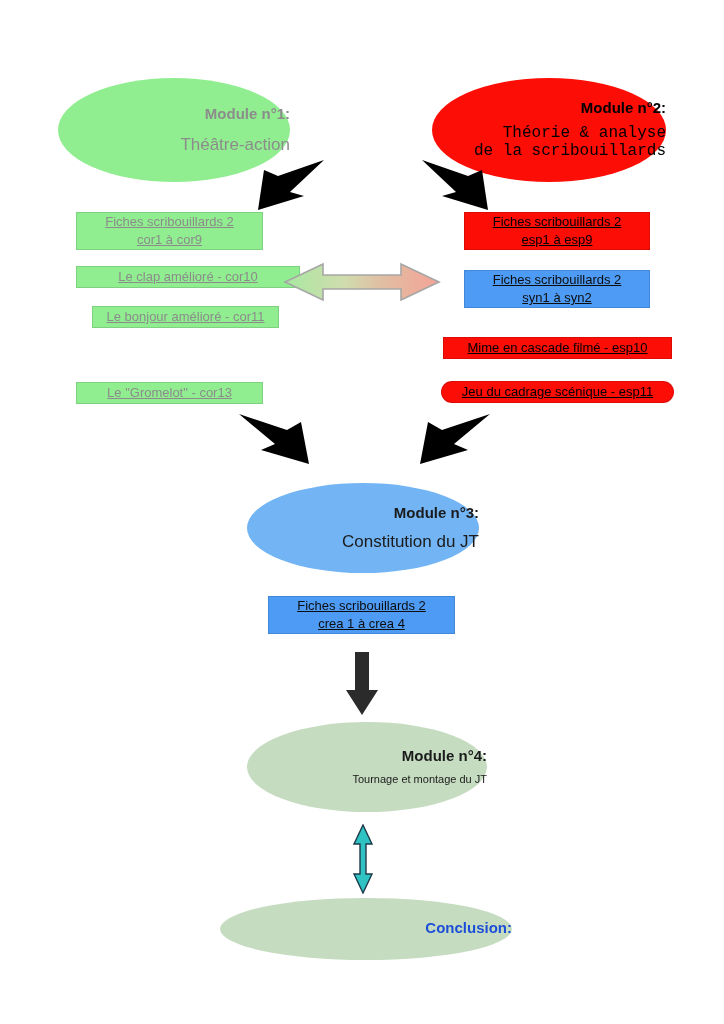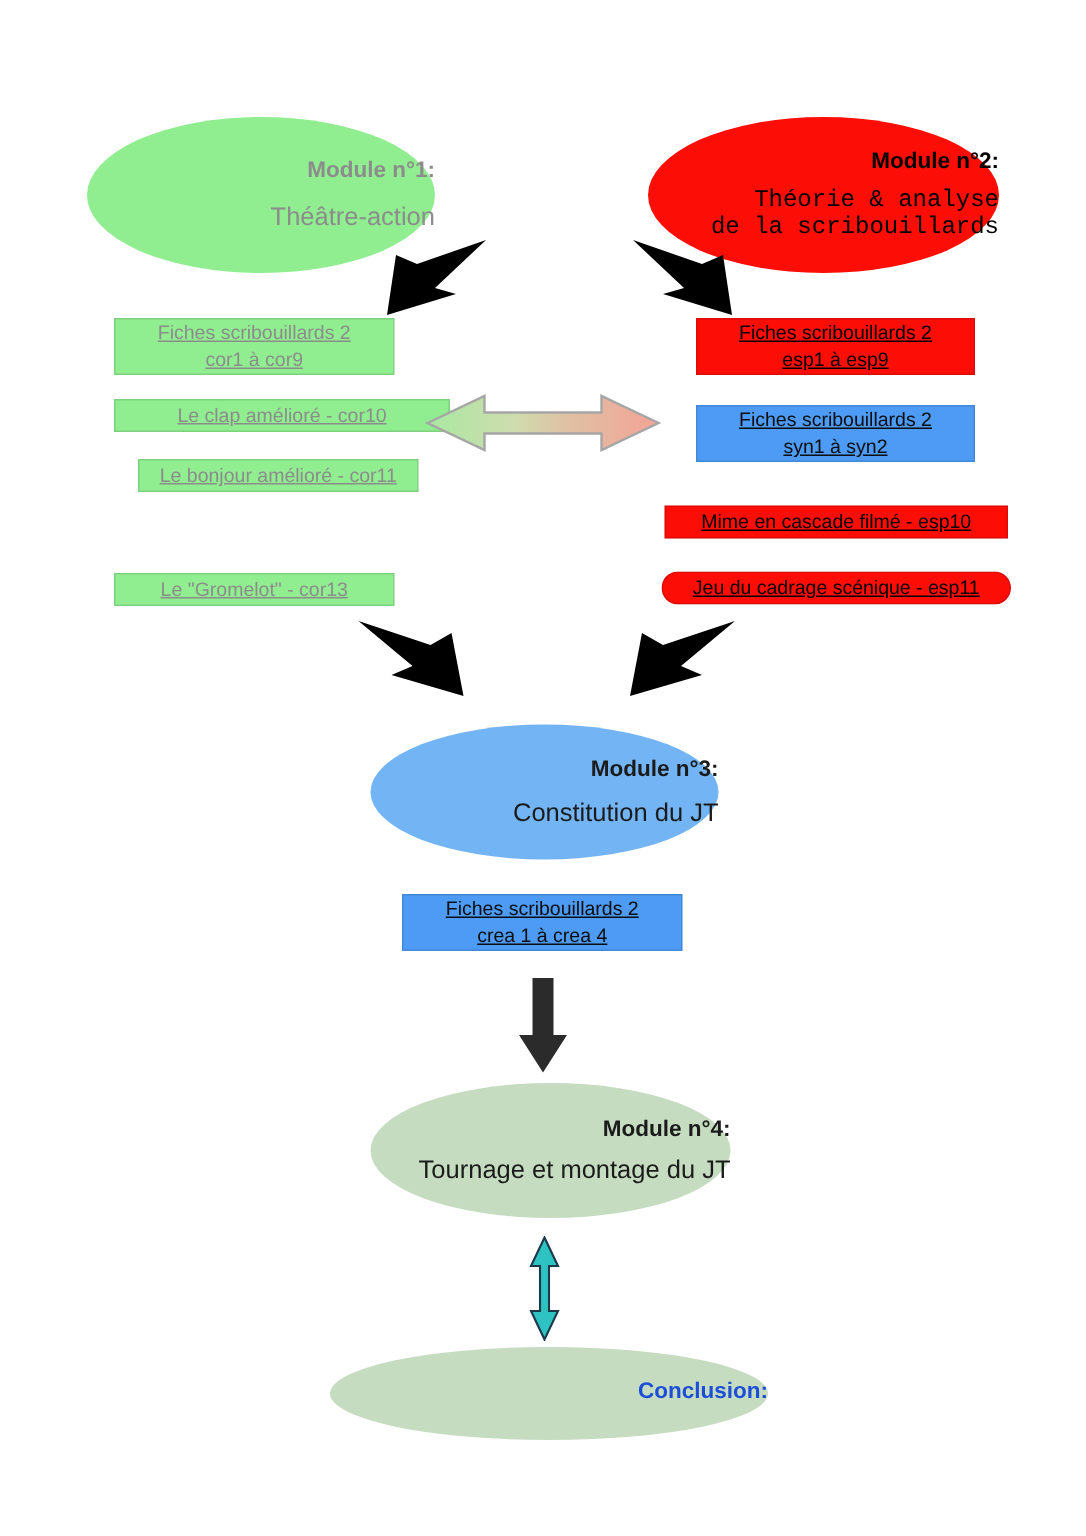--- a/index.html
+++ b/index.html
@@ -41,21 +41,21 @@
   
   #mod3 { left:247px; top:483px; width:232px; height:90px;
           background:#72b4f4; color:#1b1b1b; }
   #mod3 .e-title { font-size:15px; margin-bottom:9px; }
   #mod3 .e-sub   { font-size:17px; }
 
   
   #mod4 { left:247px; top:722px; width:240px; height:90px;
           background:#c5dcc0; color:#1b1b1b; }
   #mod4 .e-title { font-size:15px; margin-bottom:7px; }
-  #mod4 .e-sub   { font-size:17px; }
+  #mod4 .e-sub   { font-size:11px; }
 
   
   #concl { left:220px; top:898px; width:292px; height:62px;
            background:#c5dcc0; color:#1d4ed8; }
   #concl .e-title { font-size:15px; margin-bottom:2px; }
   #concl .e-sub   { font-size:15px; }
 
   
   .box {
     position: absolute;

